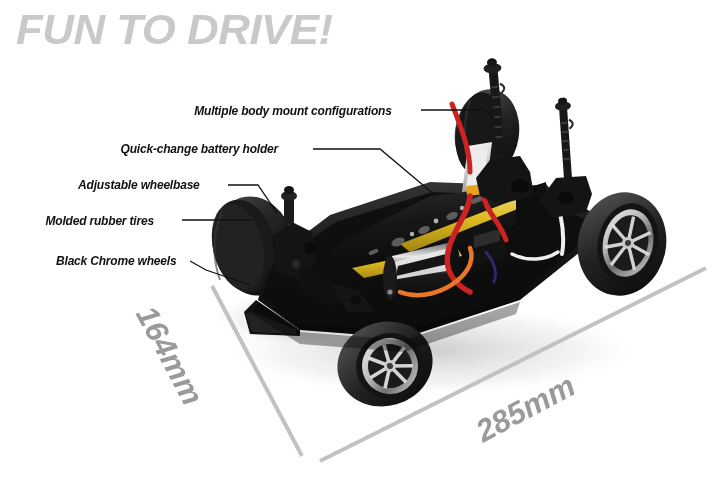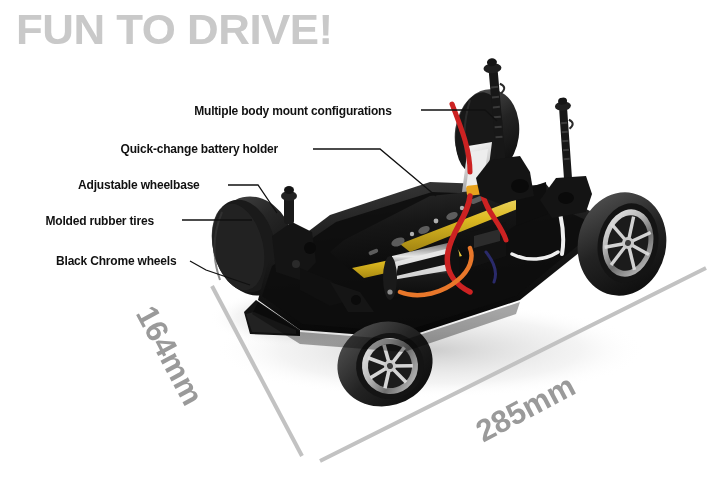--- a/index.html
+++ b/index.html
@@ -6,20 +6,21 @@
   html, body {
     width: 725px; height: 483px;
     background: #ffffff;
     font-family: "Liberation Sans", sans-serif;
     overflow: hidden;
   }
   #stage {
     position: relative;
     width: 725px; height: 477px;
     background: #ffffff;
+    font-style: italic;
   }
 
   
   #headline {
     position: absolute;
     left: 16px; top: 8px;
     font-family: "Liberation Sans", sans-serif;
     font-weight: bold;
     font-size: 43px;
     letter-spacing: -0.5px;

